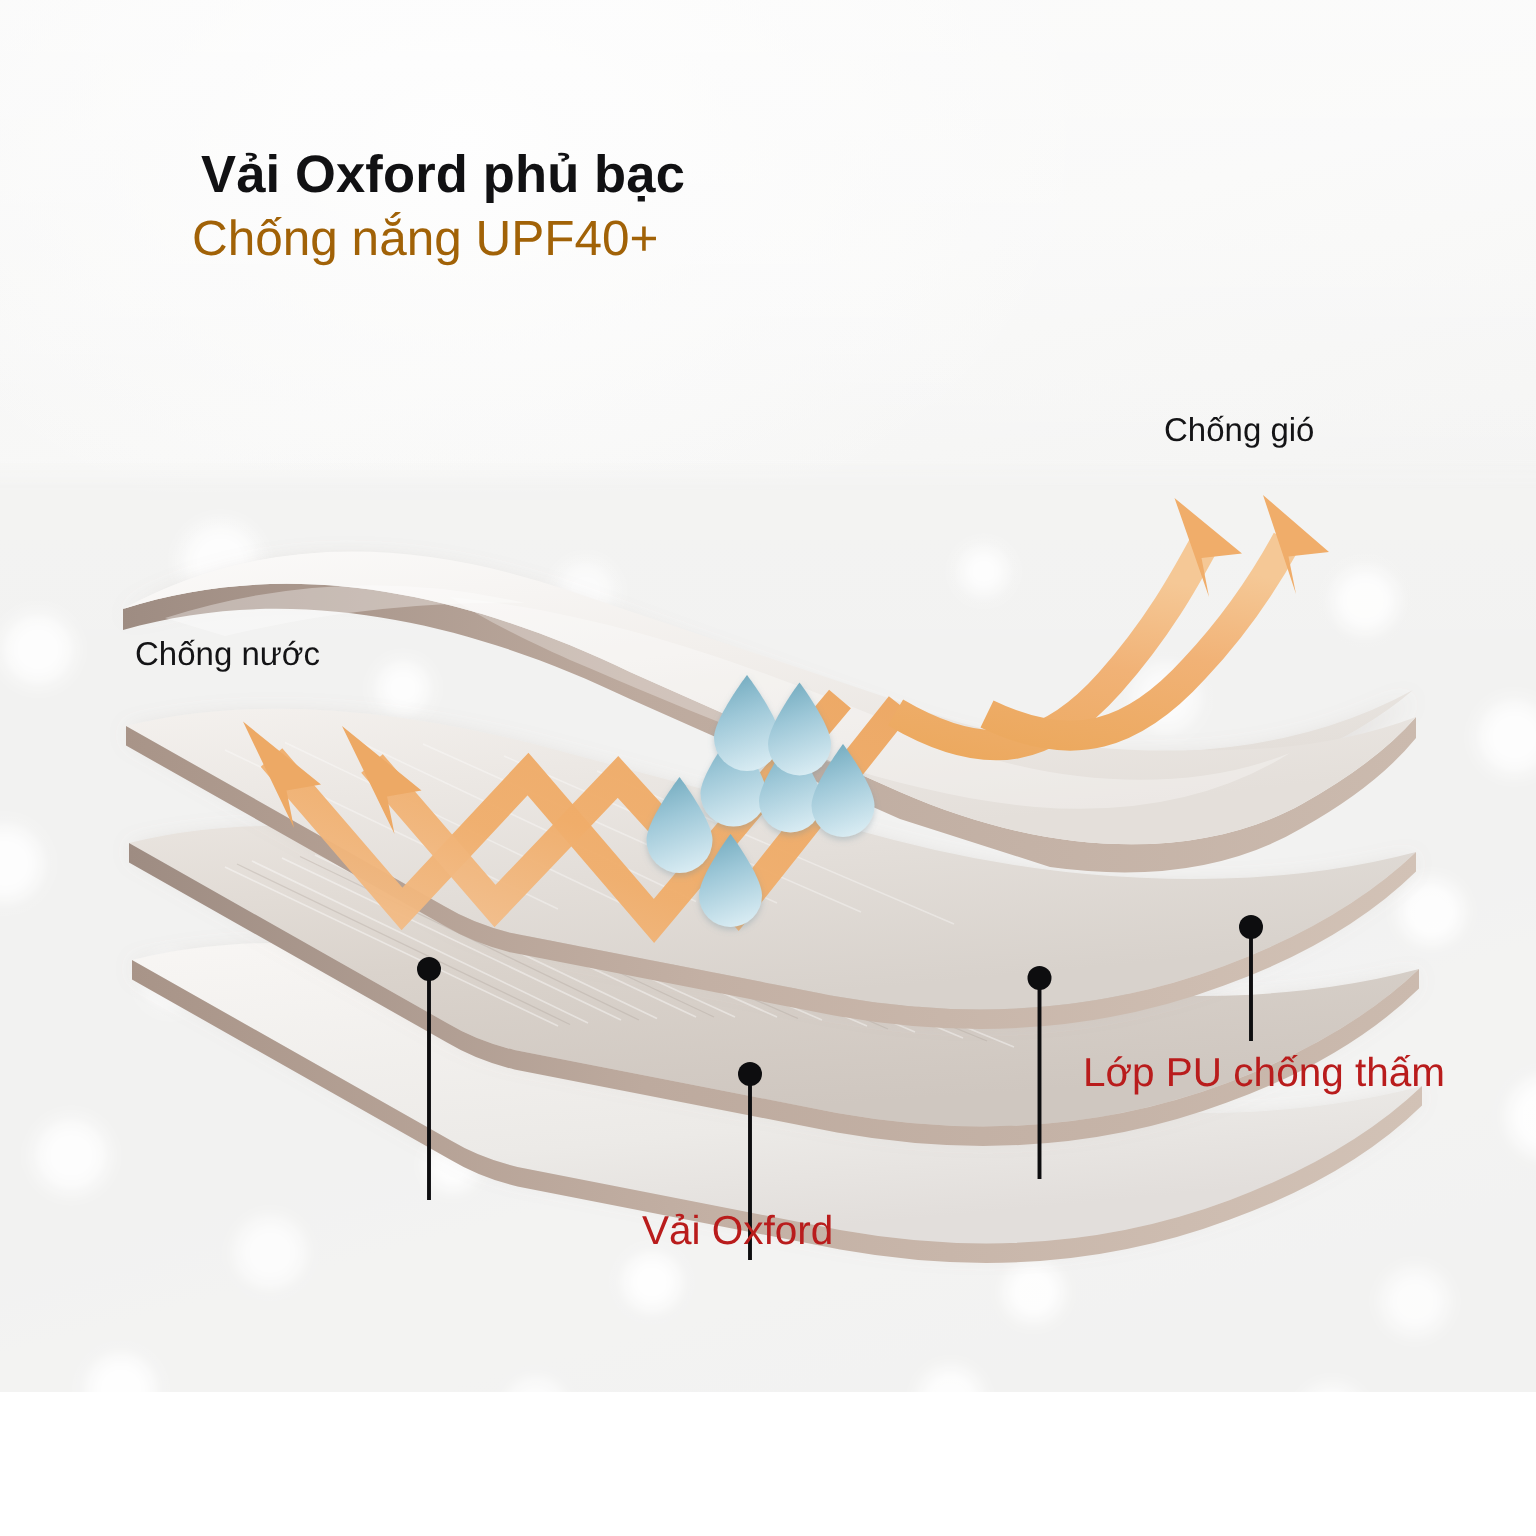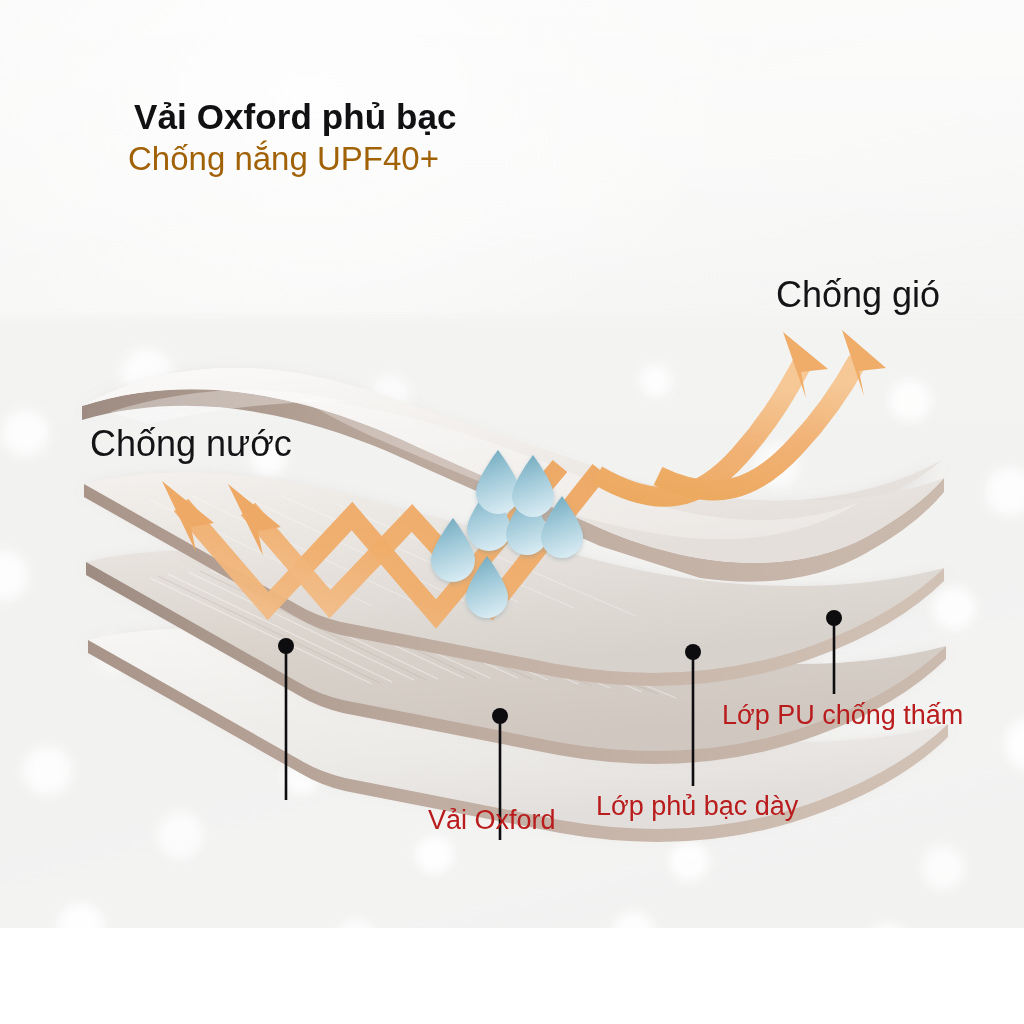--- a/index.html
+++ b/index.html
@@ -92,21 +92,21 @@
     font-weight: 400;
     color: #a16207;
     line-height: 1.32;
     margin-left: -6px;
     white-space: nowrap;
   }
 
   
   .feat-label {
     position: absolute;
-    font-size: 36px;
+    font-size: 22px;
     font-weight: 400;
     color: #141416;
     white-space: nowrap;
   }
   .feat-sun   { left: 90px;  top: 423px; }
   .feat-rain  { left: 396px; top: 327px; }
   .feat-wind  { left: 776px; top: 274px; }
 
   
   .callout-label {
@@ -333,16 +333,15 @@
 
   <div class="title-block">
     <div class="title-main">Vải Oxford phủ bạc</div>
     <div class="title-sub">Chống nắng UPF40+</div>
   </div>
 
   <div class="feat-label feat-sun">Chống nước</div>
   <div class="feat-label feat-wind">Chống gió</div>
 
   <div class="callout-label co-oxf">Vải Oxford</div>
-  <div class="callout-label co-silv">Lớp phủ bạc dày</div>
   <div class="callout-label co-pu">Lớp PU chống thấm</div>
 
 </div>
 
 </body></html>

